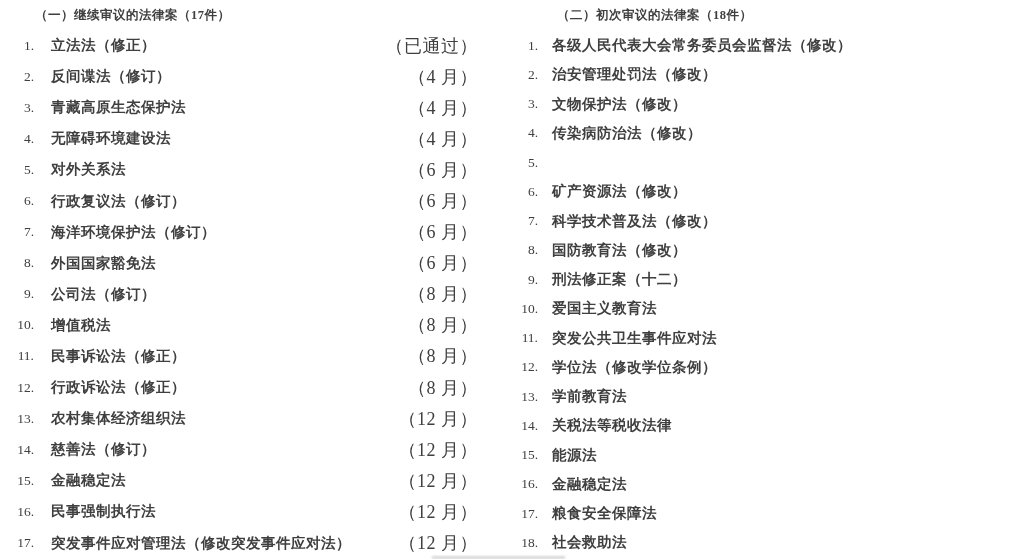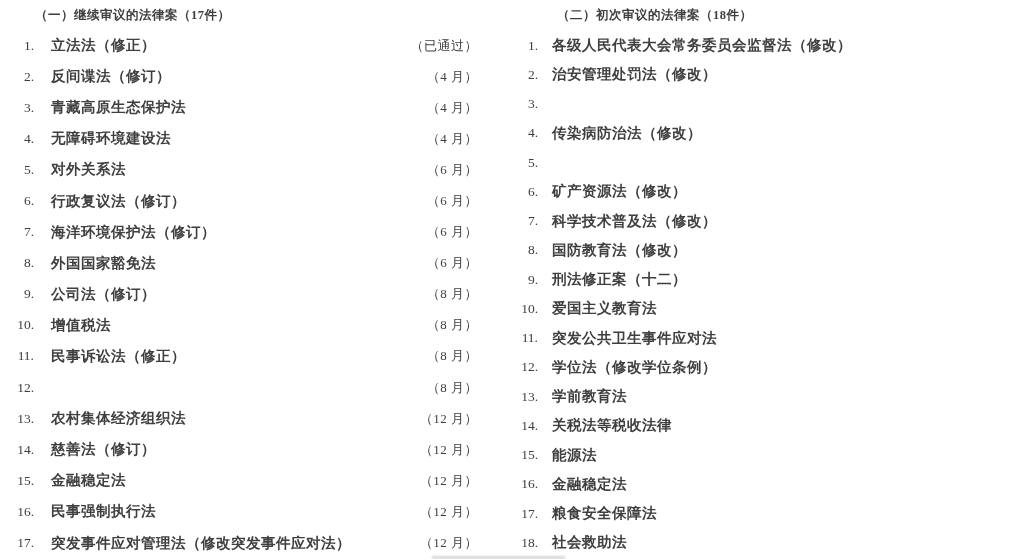--- a/index.html
+++ b/index.html
@@ -54,21 +54,21 @@
   }
   .list-left .num  { margin-right: 17px; }
   .list-right .num { margin-right: 14px; }
   .title {
     font-size: 14.5px;
     letter-spacing: 0.5px;
     font-weight: bold;
   }
   .status {
     margin-left: auto;
-    font-size: 13px;
+    font-size: 18px;
     letter-spacing: 0.5px;
     text-align: right;
   }
   .fragment {
     position: absolute;
     left: 432px;
     top: 556px;
     width: 133px;
     height: 3px;
     background: #d7d7d7;
@@ -135,20 +135,21 @@
         <span class="title">增值税法</span>
         <span class="status">（8 月）</span>
       </div>
       <div class="row">
         <span class="num">11.</span>
         <span class="title">民事诉讼法（修正）</span>
         <span class="status">（8 月）</span>
       </div>
       <div class="row">
         <span class="num">12.</span>
+        <span class="title">行政诉讼法（修正）</span>
         <span class="status">（8 月）</span>
       </div>
       <div class="row">
         <span class="num">13.</span>
         <span class="title">农村集体经济组织法</span>
         <span class="status">（12 月）</span>
       </div>
       <div class="row">
         <span class="num">14.</span>
         <span class="title">慈善法（修订）</span>
@@ -175,20 +176,21 @@
       <div class="row">
         <span class="num">1.</span>
         <span class="title">各级人民代表大会常务委员会监督法（修改）</span>
       </div>
       <div class="row">
         <span class="num">2.</span>
         <span class="title">治安管理处罚法（修改）</span>
       </div>
       <div class="row">
         <span class="num">3.</span>
+        <span class="title">文物保护法（修改）</span>
       </div>
       <div class="row">
         <span class="num">4.</span>
         <span class="title">传染病防治法（修改）</span>
       </div>
       <div class="row">
         <span class="num">5.</span>
       </div>
       <div class="row">
         <span class="num">6.</span>

